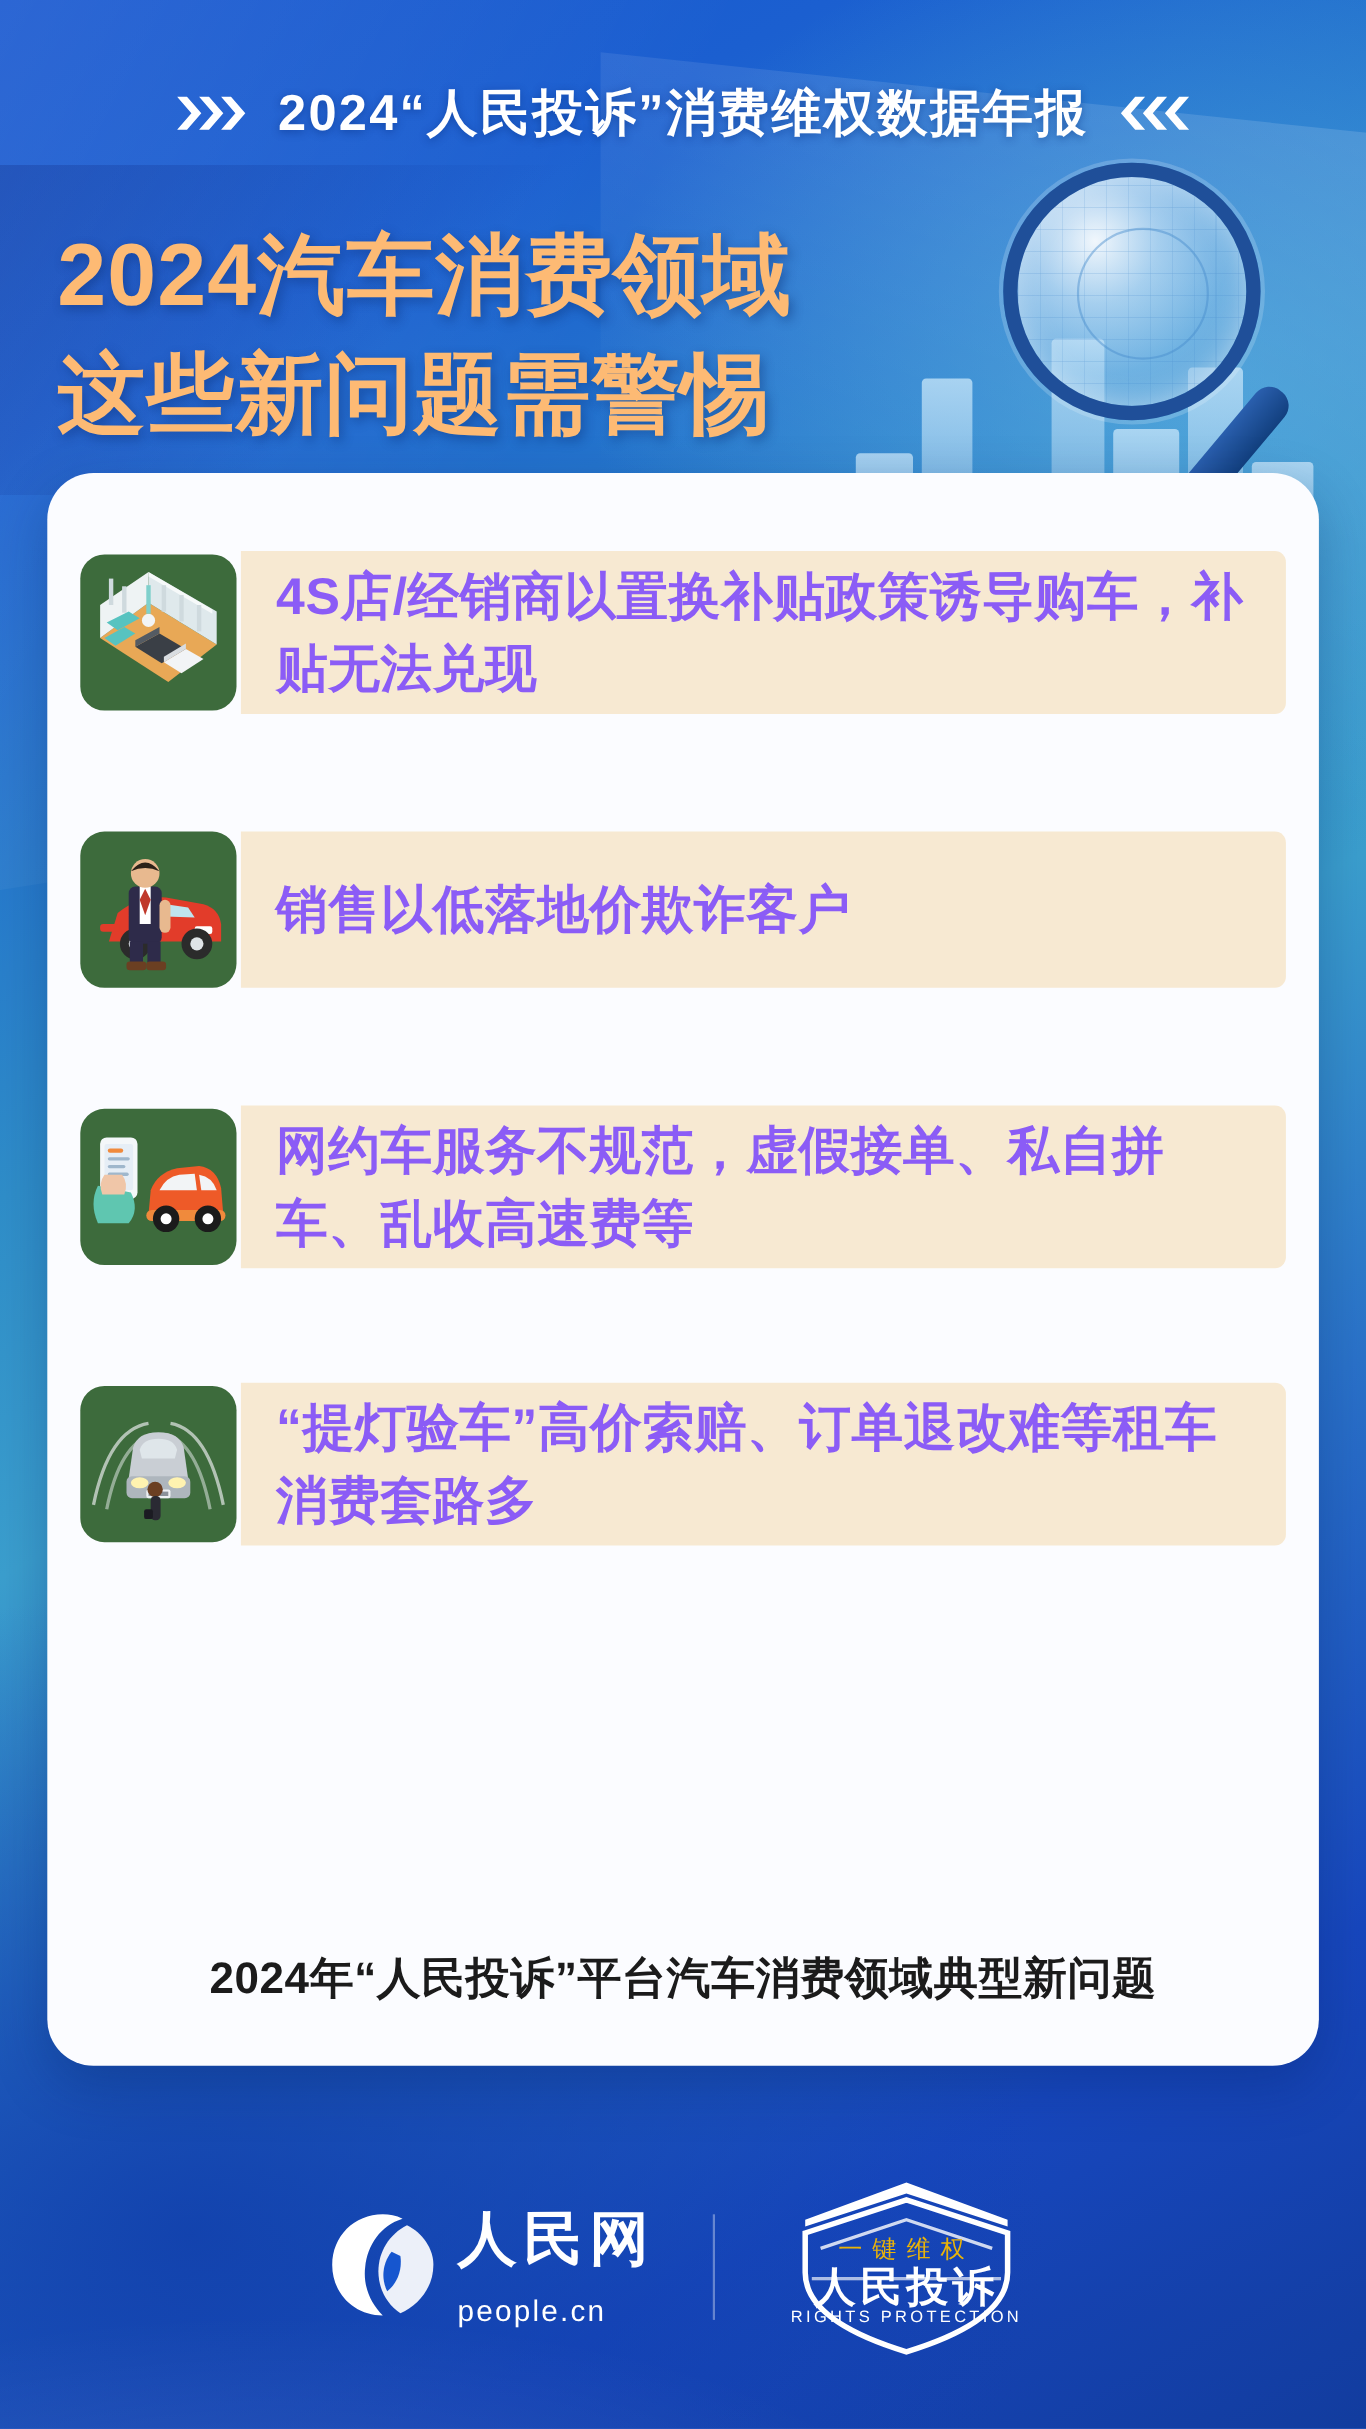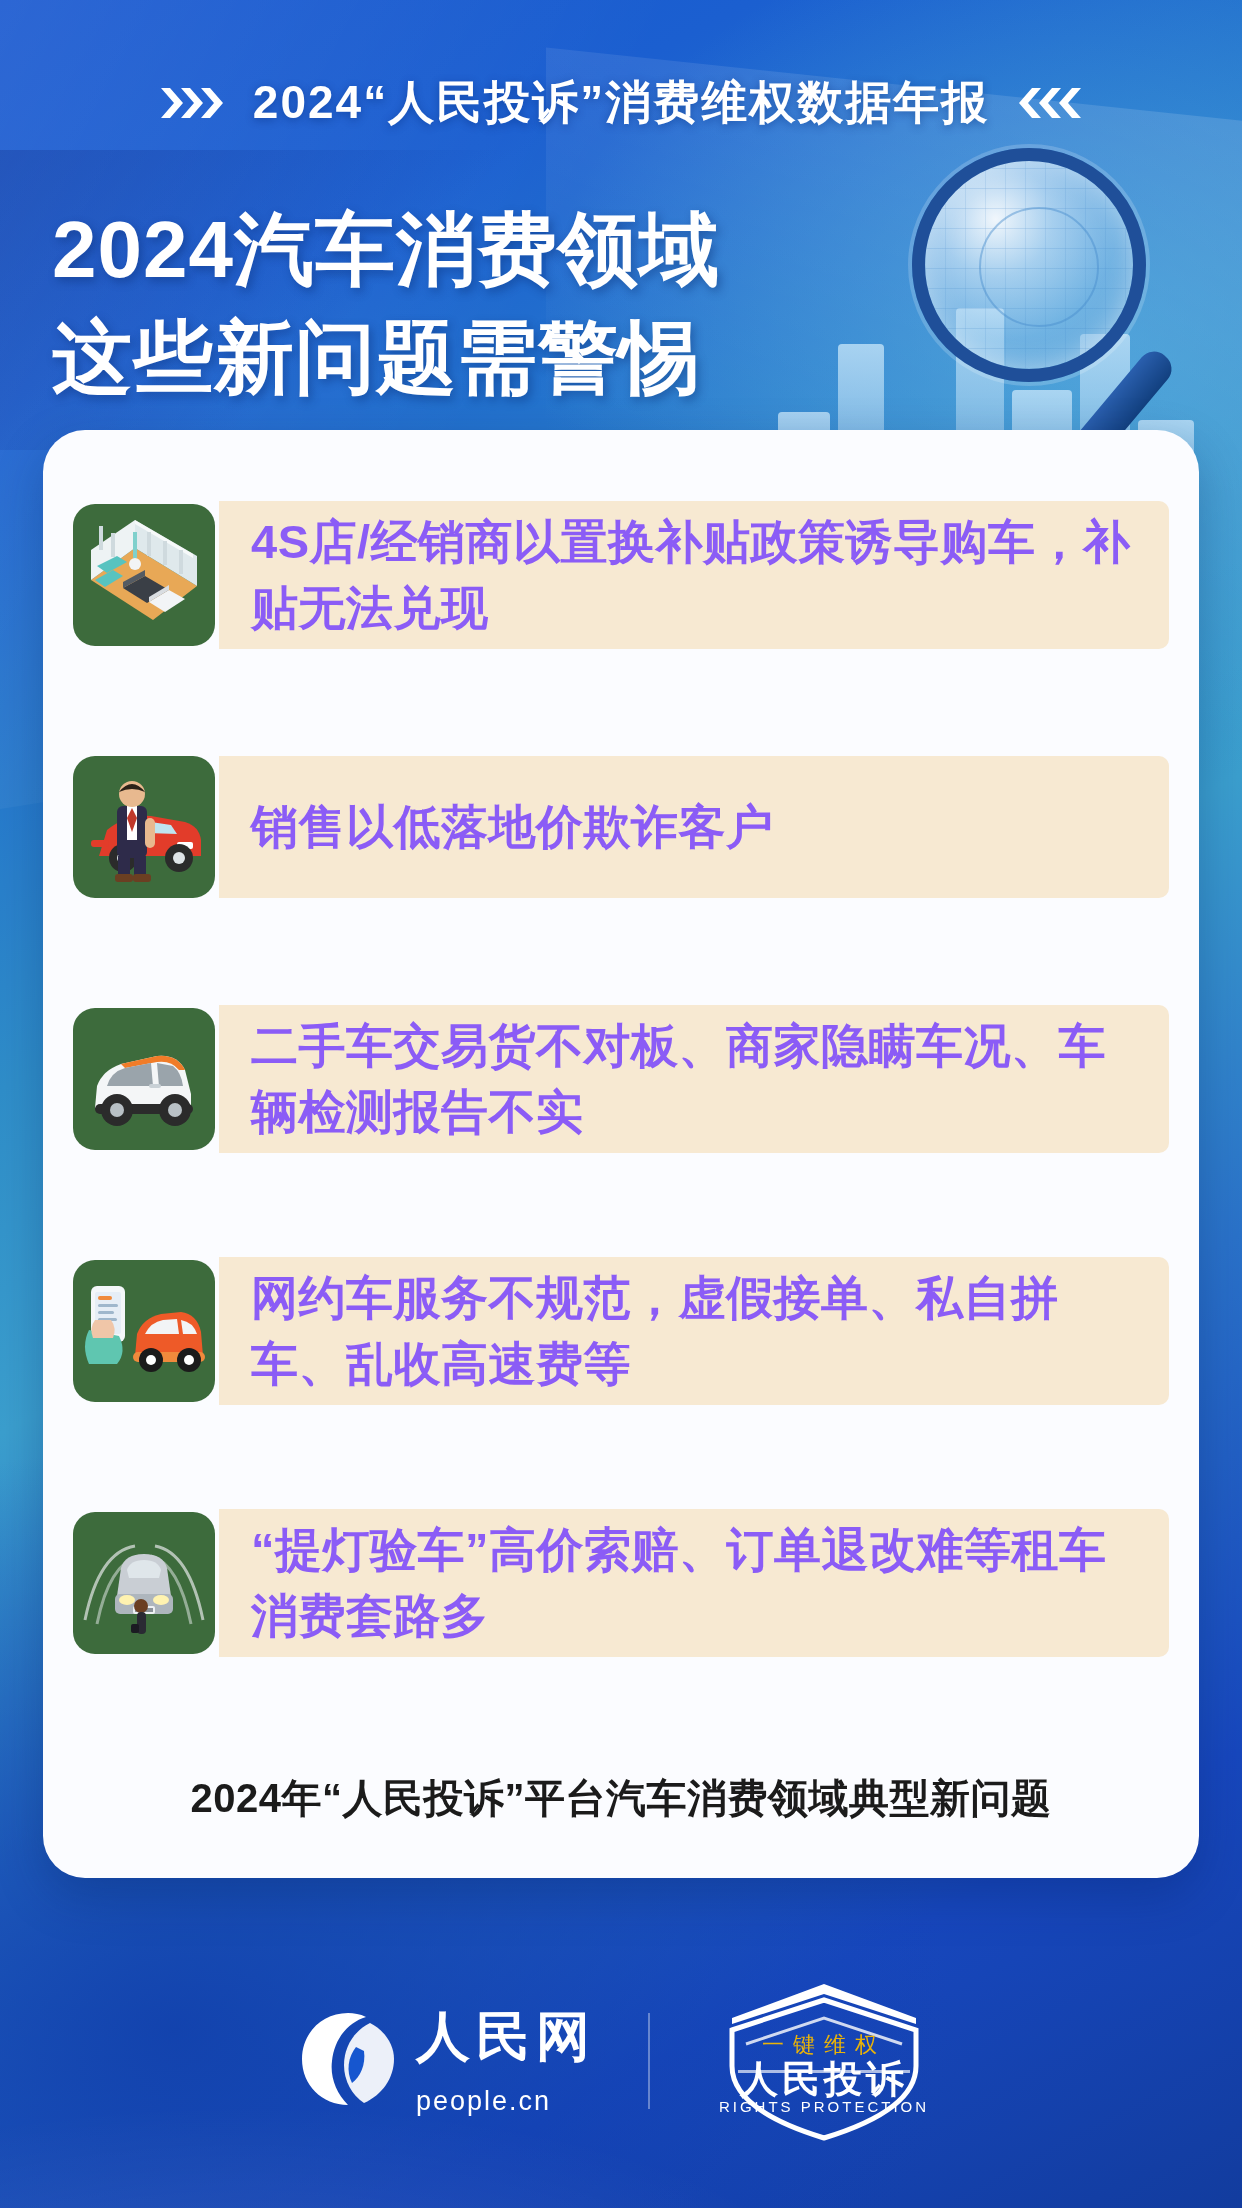--- a/index.html
+++ b/index.html
@@ -80,21 +80,21 @@
   }
   .handle{
     position:absolute; right:60px; top:236px; width:34px; height:150px;
     background:linear-gradient(90deg,#2a5fae,#12407f);
     border-radius:16px; transform:rotate(40deg); transform-origin:top center;
   }
 
   
   .titles{ position:absolute; left:52px; top:196px; }
   .title-line{
-    color:#ffffff; font-weight:bold; font-size:80px; line-height:108px;
+    color:#fdba74; font-weight:bold; font-size:80px; line-height:108px;
     letter-spacing:1px; white-space:nowrap;
     text-shadow:3px 4px 10px rgba(6,40,110,.42);
   }
 
   
   .card{
     position:absolute; left:43px; top:430px; width:1156px; height:1448px;
     background:#fbfcff; border-radius:42px;
     box-shadow:0 18px 48px rgba(4,30,90,.28);
     padding:30px 30px 0 30px;
@@ -258,39 +258,20 @@
           <rect x="42" y="118" width="18" height="8" rx="3" fill="#6b3f22"></rect>
           <rect x="60" y="118" width="18" height="8" rx="3" fill="#6b3f22"></rect>
           <rect x="72" y="62" width="10" height="30" rx="5" fill="#e8b98f"></rect>
         </svg>
       </div>
       <div class="row-text">
         <span>销售以低落地价欺诈客户</span>
       </div>
     </div>
 
-    <div class="row">
-      <div class="icon-box">
-        <svg class="ill" viewBox="0 0 142 142">
-          <path d="M22 100 L24 78 Q30 62 48 56 L84 48 Q104 46 112 62 L118 86 L118 100 Z" fill="#f4f6f7"></path>
-          <path d="M48 56 L84 48 Q104 46 112 62 L106 62 Q98 52 84 54 L52 60 Z" fill="#f07c28"></path>
-          <path d="M34 78 Q38 64 52 60 L78 55 L80 78 Z" fill="#9aa4ab"></path>
-          <path d="M84 55 L100 58 Q108 64 110 78 L86 78 Z" fill="#9aa4ab"></path>
-          <rect x="22" y="96" width="98" height="10" rx="5" fill="#2b2b2b"></rect>
-          <circle cx="44" cy="102" r="16" fill="#2b2b2b"></circle>
-            <circle cx="44" cy="102" r="7" fill="#b9c1c6"></circle>
-          <circle cx="102" cy="102" r="16" fill="#2b2b2b"></circle>
-            <circle cx="102" cy="102" r="7" fill="#b9c1c6"></circle>
-          <rect x="76" y="76" width="12" height="4" rx="2" fill="#c9d1d6"></rect>
-        </svg>
-      </div>
-      <div class="row-text">
-        <span>二手车交易货不对板、商家隐瞒车况、车辆检测报告不实</span>
-      </div>
-    </div>
 
     <div class="row">
       <div class="icon-box">
         <svg class="ill" viewBox="0 0 142 142">
           <rect x="18" y="26" width="34" height="56" rx="6" fill="#f4f7f9"></rect>
           <rect x="22" y="32" width="26" height="42" rx="2" fill="#e6eef6"></rect>
           <rect x="25" y="36" width="14" height="4" rx="2" fill="#f08a3c"></rect>
           <rect x="25" y="44" width="20" height="3" rx="1.5" fill="#9fb7cc"></rect>
           <rect x="25" y="51" width="16" height="3" rx="1.5" fill="#9fb7cc"></rect>
           <rect x="25" y="58" width="19" height="3" rx="1.5" fill="#9fb7cc"></rect>

